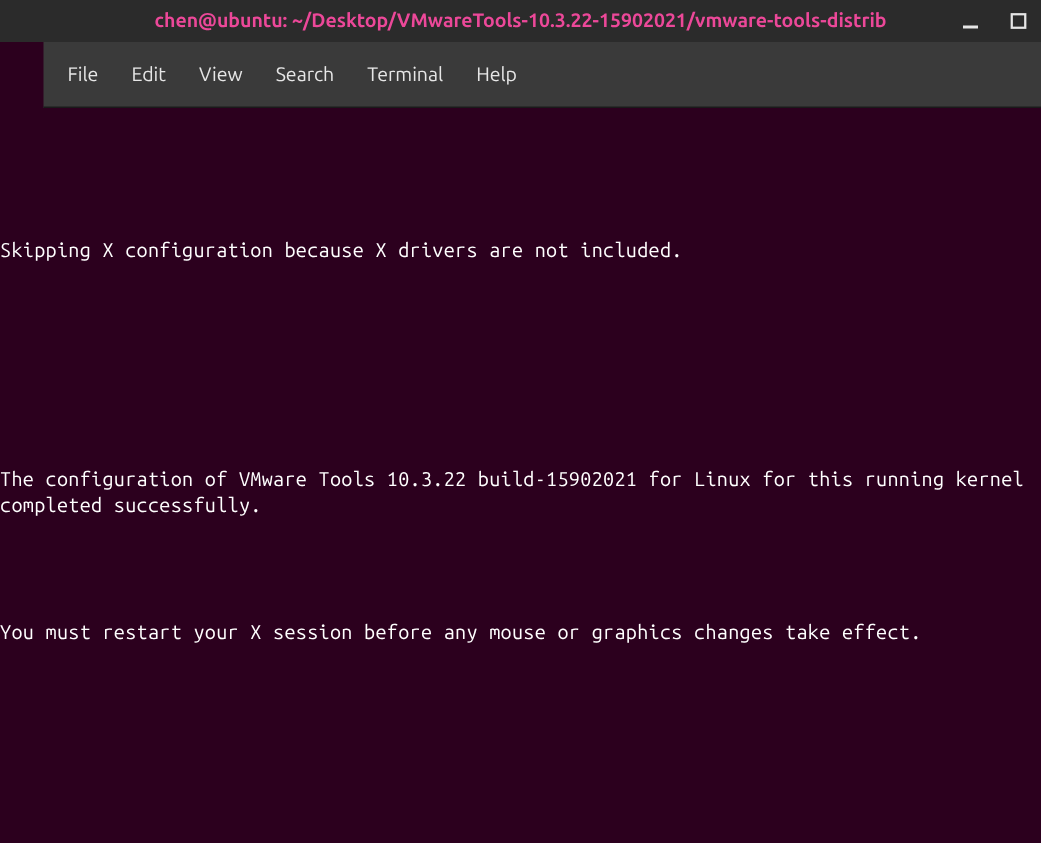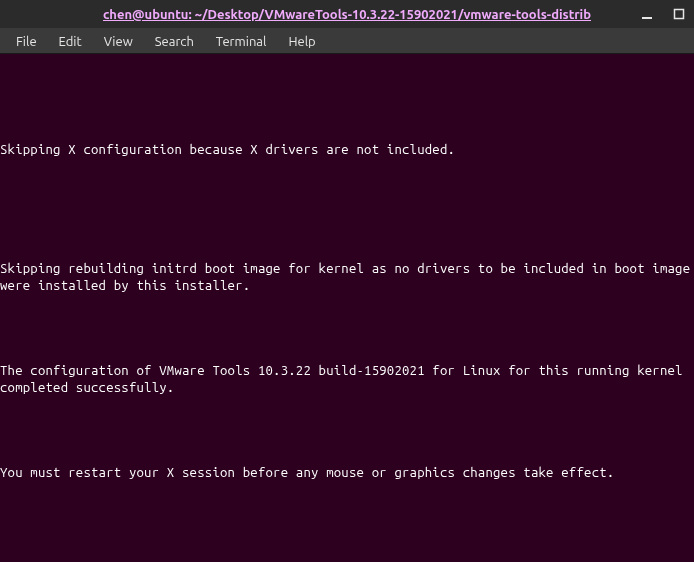--- a/index.html
+++ b/index.html
@@ -12,56 +12,56 @@
   }
   .titlebar {
     height: 28px;
     background: #2b2b2b;
     display: flex;
     align-items: center;
     justify-content: center;
     position: relative;
   }
   .titlebar-title {
-    color: #f0abfc;
+    color: #ec4899;
     font-family: Ubuntu, "DejaVu Sans", sans-serif;
     font-size: 13px;
     font-weight: bold;
     white-space: nowrap;
     overflow: hidden;
-    text-decoration: underline;
   }
   .titlebar-controls {
     position: absolute;
     right: 8px;
     display: flex;
     gap: 18px;
     align-items: center;
   }
   .win-btn {
     width: 14px;
     height: 14px;
     display: flex;
     align-items: center;
     justify-content: center;
     color: #e6e6e6;
     cursor: pointer;
   }
   .win-btn svg { display: block; }
   .menubar {
-    height: 26px;
+    height: 44px;
     background: #3a3a3a;
     display: flex;
     align-items: center;
     padding: 0 6px;
     gap: 2px;
     border-bottom: 1px solid #1a1a1a;
     font-family: Ubuntu, "DejaVu Sans", sans-serif;
     font-size: 13px;
     color: #e6e6e6;
+    margin-left: 29px;
   }
   .menu-item {
     padding: 3px 10px;
     cursor: pointer;
   }
   .terminal {
     padding: 19px 0 0 0;
     line-height: 17px;
     font-size: 13.2px;
     white-space: pre;
@@ -97,21 +97,20 @@
   <div class="menu-item">Search</div>
   <div class="menu-item">Terminal</div>
   <div class="menu-item">Help</div>
 </div>
 
 <div class="terminal">
   <div class="term-line"></div>
   <div class="term-line">Skipping X configuration because X drivers are not included.</div>
   <div class="term-line"></div>
   <div class="term-line"></div>
-  <div class="term-line">Skipping rebuilding initrd boot image for kernel as no drivers to be included in boot image were installed by this installer.</div>
   <div class="term-line"></div>
   <div class="term-line">The configuration of VMware Tools 10.3.22 build-15902021 for Linux for this running kernel completed successfully.</div>
   <div class="term-line"></div>
   <div class="term-line">You must restart your X session before any mouse or graphics changes take effect.</div>
   <div class="term-line"></div>
   
   
   
   
   <div class="term-line"></div>

